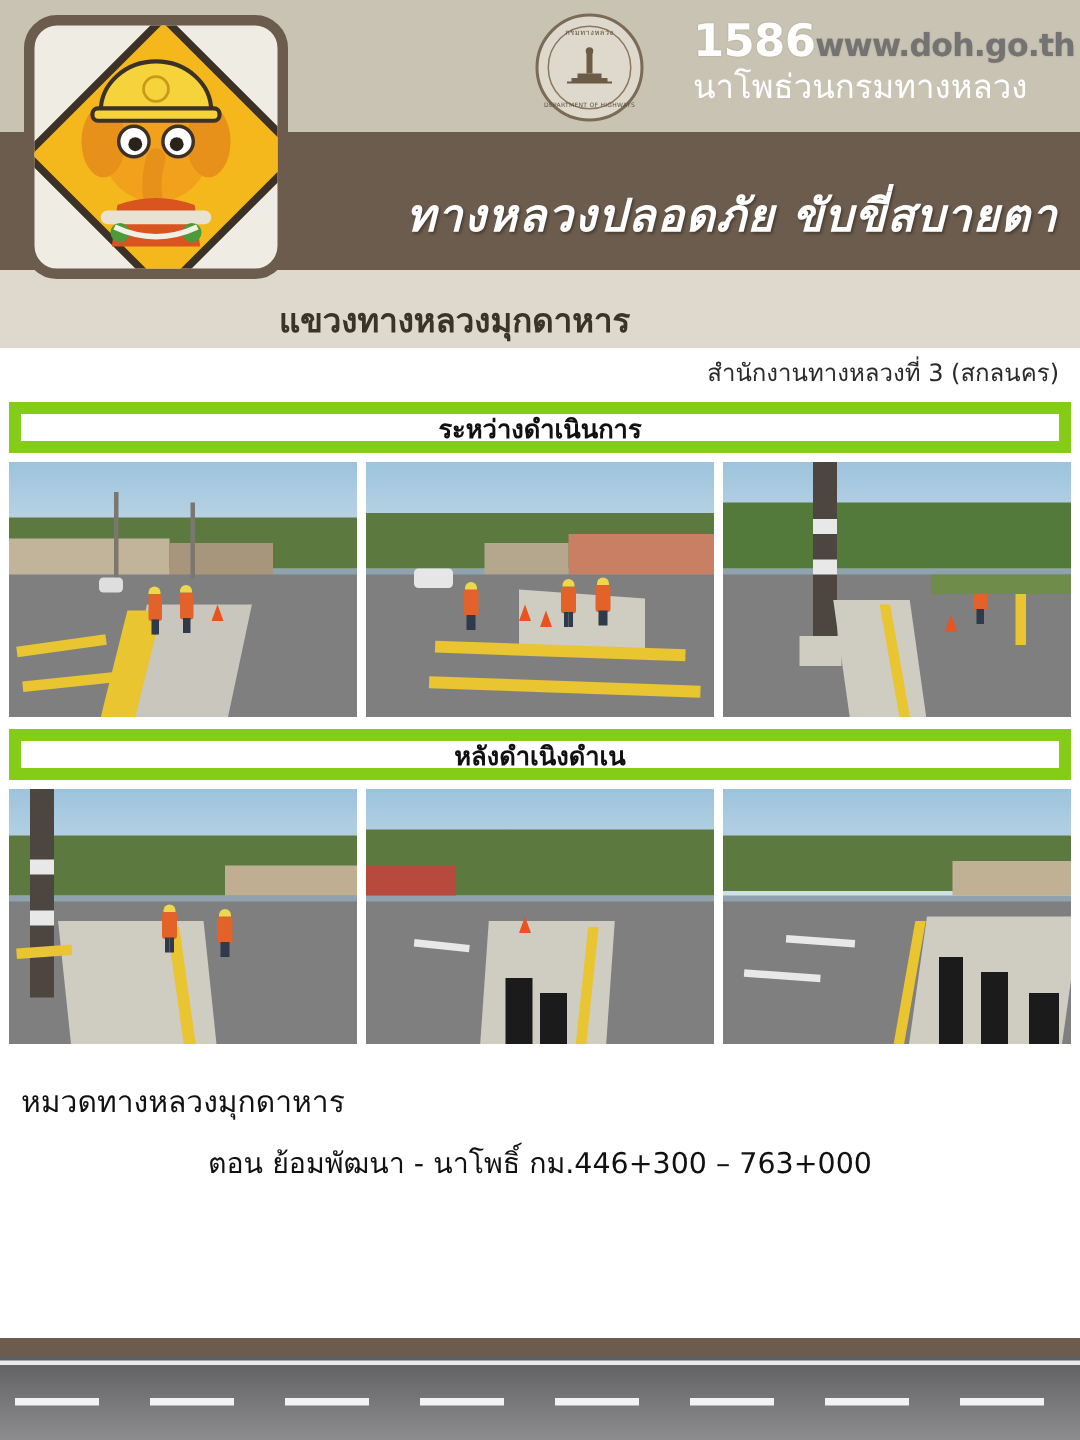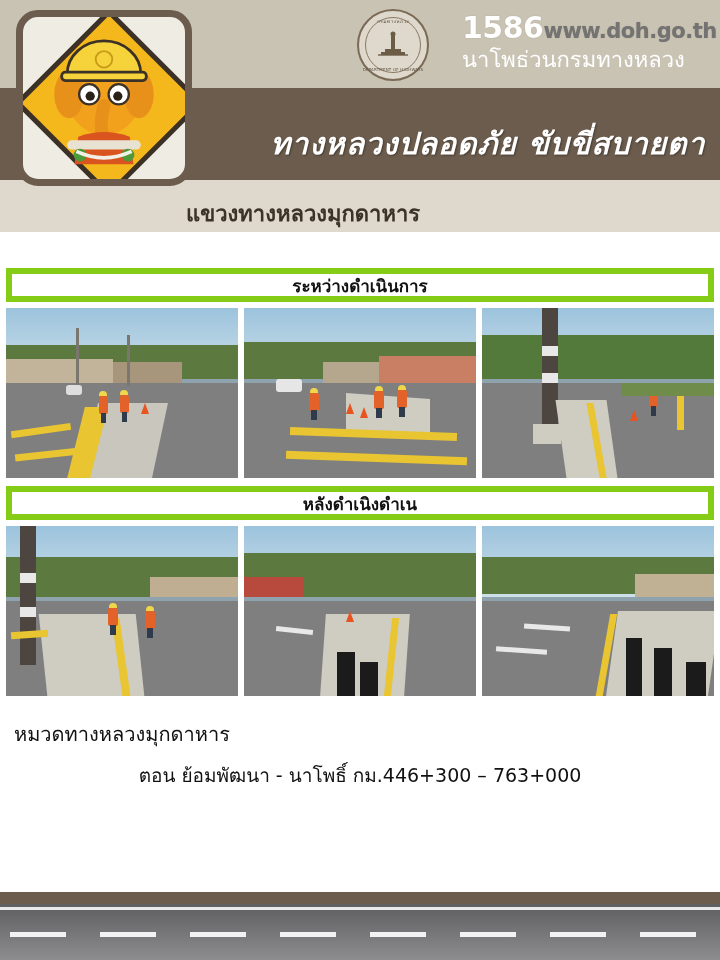--- a/index.html
+++ b/index.html
@@ -168,21 +168,21 @@
     position: absolute;
     right: 14px; top: 236px;
     color: #2a2a2a;
     font-size: 16px;
   }
 
   
   .section-bar {
     margin: 0 6px;
     height: 34px;
-    border: 6px solid #84cc16;
+    border: 8px solid #84cc16;
     background: #ffffff;
     display: flex;
     align-items: center;
     justify-content: center;
     box-sizing: border-box;
   }
   .section-bar span {
     font-size: 17px;
     color: #111111;
     font-weight: bold;
@@ -332,20 +332,21 @@
       <path d="M60 130 q28 -10 56 0 l4 30 h-64 z" fill="#d9541f"></path>
       <rect x="48" y="134" width="80" height="10" rx="5" fill="#e8e2d2"></rect>
       <circle cx="62" cy="150" r="7" fill="#4c9a3a"></circle>
       <circle cx="114" cy="150" r="7" fill="#4c9a3a"></circle>
       <path d="M58 146 q30 14 60 0" stroke="#f2f0e6" stroke-width="4" fill="none"></path>
     </svg>
   </div>
 
   <div class="banner-title">ทางหลวงปลอดภัย ขับขี่สบายตา</div>
   <div class="office-name">แขวงทางหลวงมุกดาหาร</div>
+  <div class="office-sub">สำนักงานทางหลวงที่  3 (สกลนคร)</div>
 </div>
 
 <div class="section-bar">
   <span>ระหว่างดำเนินการ</span>
 </div>
 
 <div class="photo-row">
 
   <div class="photo" title="">
     <div class="sky"></div>

